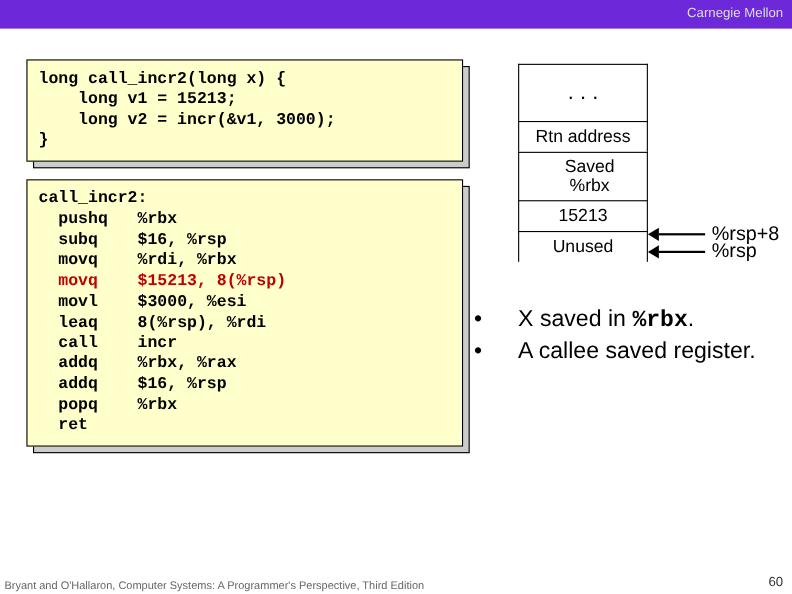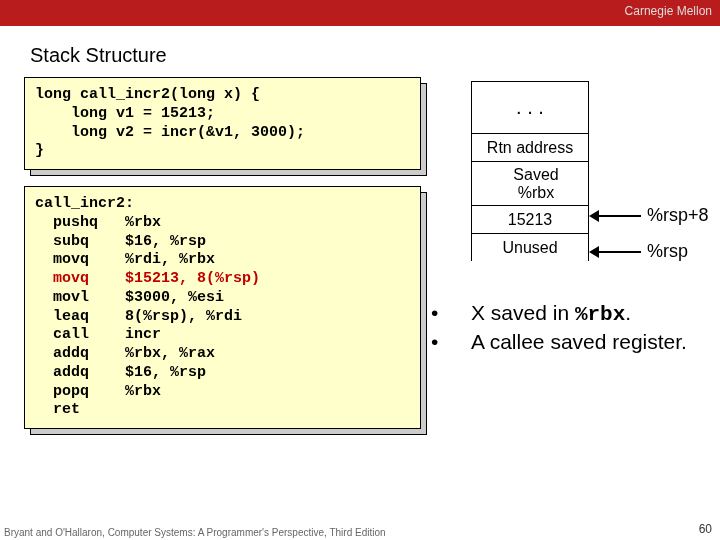--- a/index.html
+++ b/index.html
@@ -1,17 +1,17 @@
 <!DOCTYPE html>
 <html><head>
 <meta charset="utf-8">
 <style>
   * { margin: 0; padding: 0; box-sizing: border-box; }
   body { width: 720px; height: 540px; background: #fff; font-family: Arial, Helvetica, sans-serif; position: relative; overflow: hidden; }
-  .topbar { width: 100%; height: 26px; background: #b91c1c; position: relative; }
+  .topbar { width: 100%; height: 26px; background: #6d28d9; position: relative; }
   .topbar-label { position: absolute; right: 8px; top: 4px; color: #ddd; font-size: 12px; }
   .title-row { display: flex; align-items: baseline; padding: 18px 24px 10px 24px; }
   .title { font-size: 30px; font-weight: bold; color: #000; }
   .subtitle { font-size: 20px; color: #000; margin-left: 6px; }
   .content { display: flex; padding: 0 14px 0 24px; gap: 26px; }
   .left { width: 397px; }
   .right { flex: 1; position: relative; }
   .codebox-wrap { position: relative; margin-bottom: 16px; }
   .shadow { position: absolute; top: 6px; left: 6px; width: 100%; height: 100%; background: #ccc; border: 1px solid #000; }
   .codebox { position: relative; background: #ffffcc; border: 1px solid #000; padding: 8px 10px; font-family: "Courier New", monospace; font-size: 15px; font-weight: bold; line-height: 1.25; white-space: pre; }
@@ -35,21 +35,20 @@
   .pagenum { position: absolute; bottom: 4px; right: 8px; font-size: 12px; color: #333; }
 </style>
 </head>
 <body>
 
 <div class="topbar">
   <span class="topbar-label">Carnegie Mellon</span>
 </div>
 
 <div class="title-row">
-  <span class="subtitle">Stack Structure</span>
 </div>
 
 <div class="content">
   <div class="left">
 
     <div class="codebox-wrap">
       <div class="shadow"></div>
       <div class="codebox"><div class="c-line">long call_incr2(long x) {</div><div class="c-line">    long v1 = 15213;</div><div class="c-line">    long v2 = incr(&amp;v1, 3000);</div><div class="c-line">}</div></div>
     </div>
 
@@ -62,21 +61,21 @@
 
   <div class="right">
     <div class="stack">
       <div class="stack-cell dots">. . .</div>
       <div class="stack-cell">Rtn address</div>
       <div class="stack-cell tall" style="white-space:pre-line;padding-left:12px;">Saved
 %rbx</div>
       <div class="stack-cell">15213</div>
       <div class="stack-cell">Unused</div>
 
-      <div class="ptr" style="left:118px; top:124px;">
+      <div class="ptr" style="left:118px; top:144px;">
         <div class="ptr-arrow"></div>
         <div class="ptr-line"></div>
         <span class="ptr-label">%rsp+8</span>
       </div>
       <div class="ptr" style="left:118px; top:160px;">
         <div class="ptr-arrow"></div>
         <div class="ptr-line"></div>
         <span class="ptr-label">%rsp</span>
       </div>
     </div>

